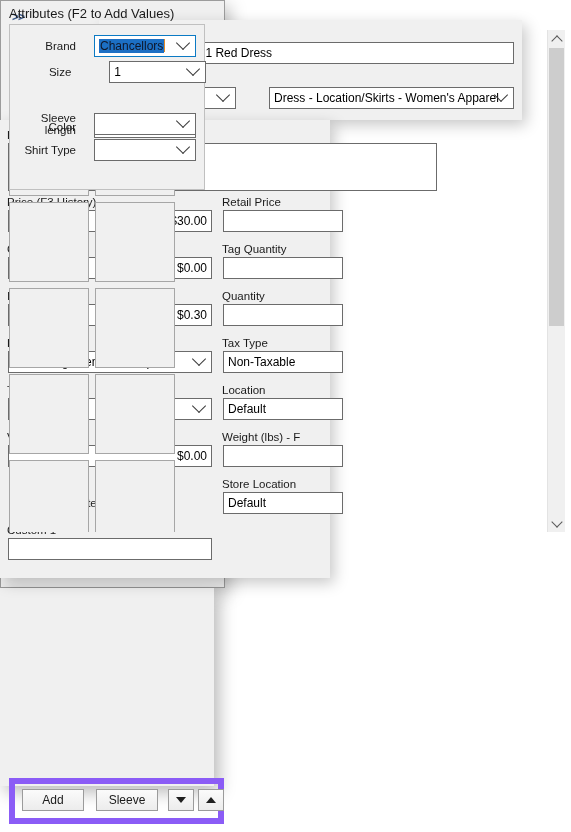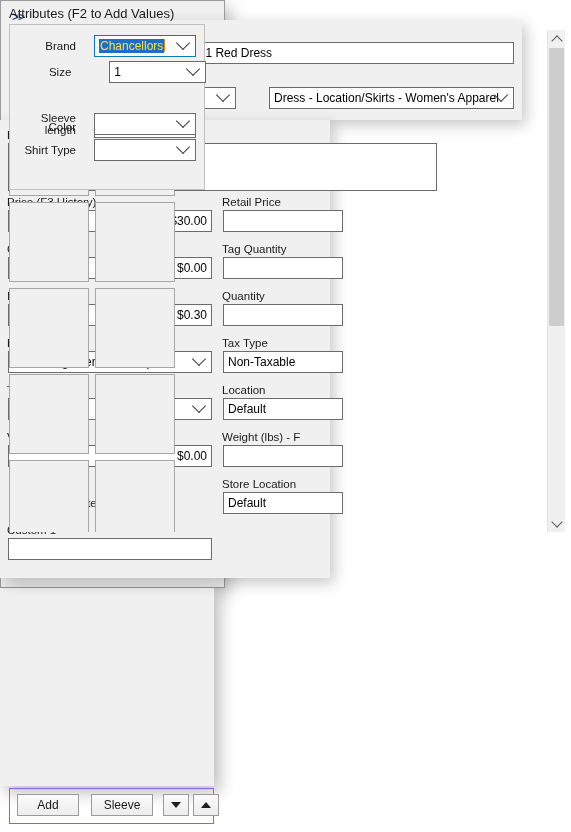--- a/index.html
+++ b/index.html
@@ -169,21 +169,21 @@
     left: 1px; top: 18px;
     width: 15px; height: 278px;
     background: #cdcdcd;
   }
 
   
   #img-btnbar {
     position: absolute;
     left: 9px; bottom: 8px;
     width: 203px; height: 34px;
-    border: 1px solid #8b5cf6;
+    border: 6px solid #8b5cf6;
   }
   .btn {
     position: absolute;
     box-sizing: border-box;
     background: linear-gradient(#fbfbfb, #ececec);
     border: 1px solid #9b9b9b;
     font-size: 12px;
     color: #1a1a1a;
     display: flex; align-items: center; justify-content: center;
     height: 22px;
@@ -221,21 +221,21 @@
     font-size: 11.5px;
     color: #1a1a1a;
     box-sizing: border-box;
   }
   .attr-row .combo { width: 102px; }
   .attr-row .combo.focus {
     border: 1.5px solid #0b7ac4;
   }
   .sel-text {
     background: #1c6fc4;
-    color: #fde047;
+    color: #0f172a;
     padding: 0 1px;
   }
   .caret {
     display: inline-block;
     width: 1px;
     border-left: 1.5px solid #e08a2b;
     height: 13px;
     vertical-align: -2px;
   }
 

